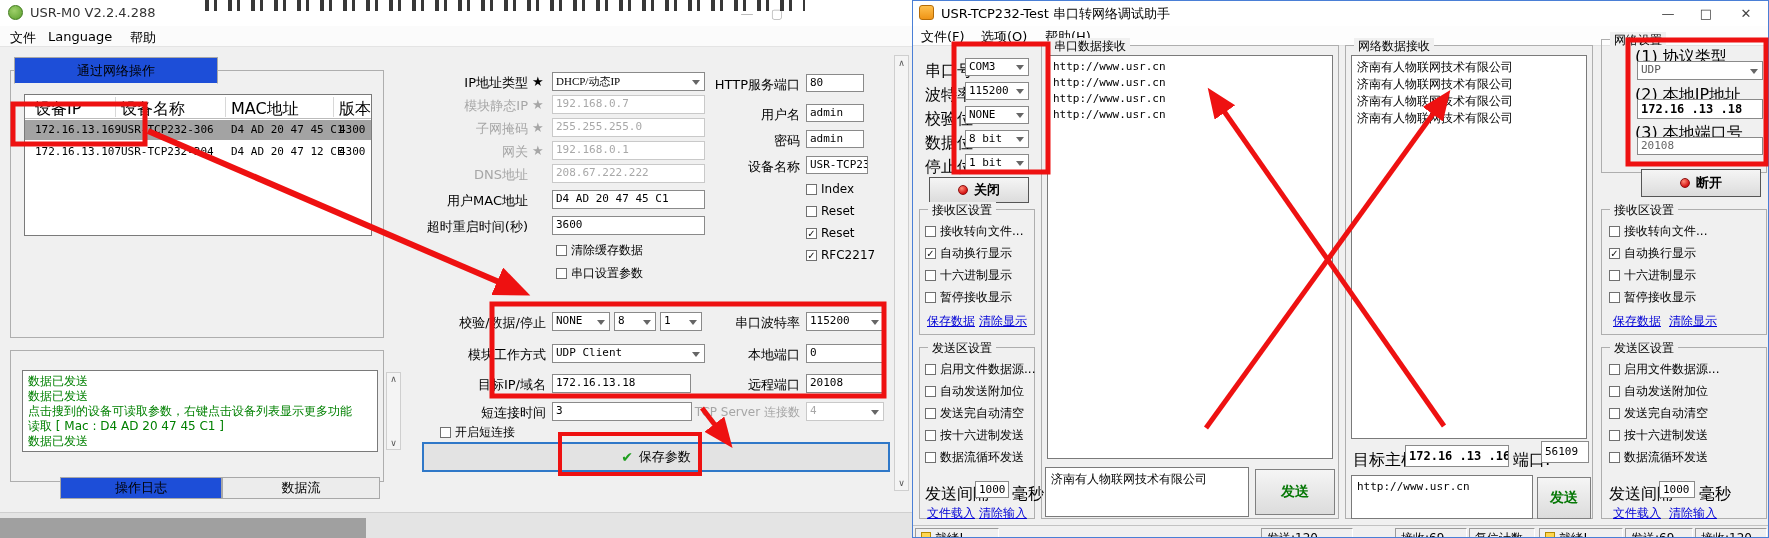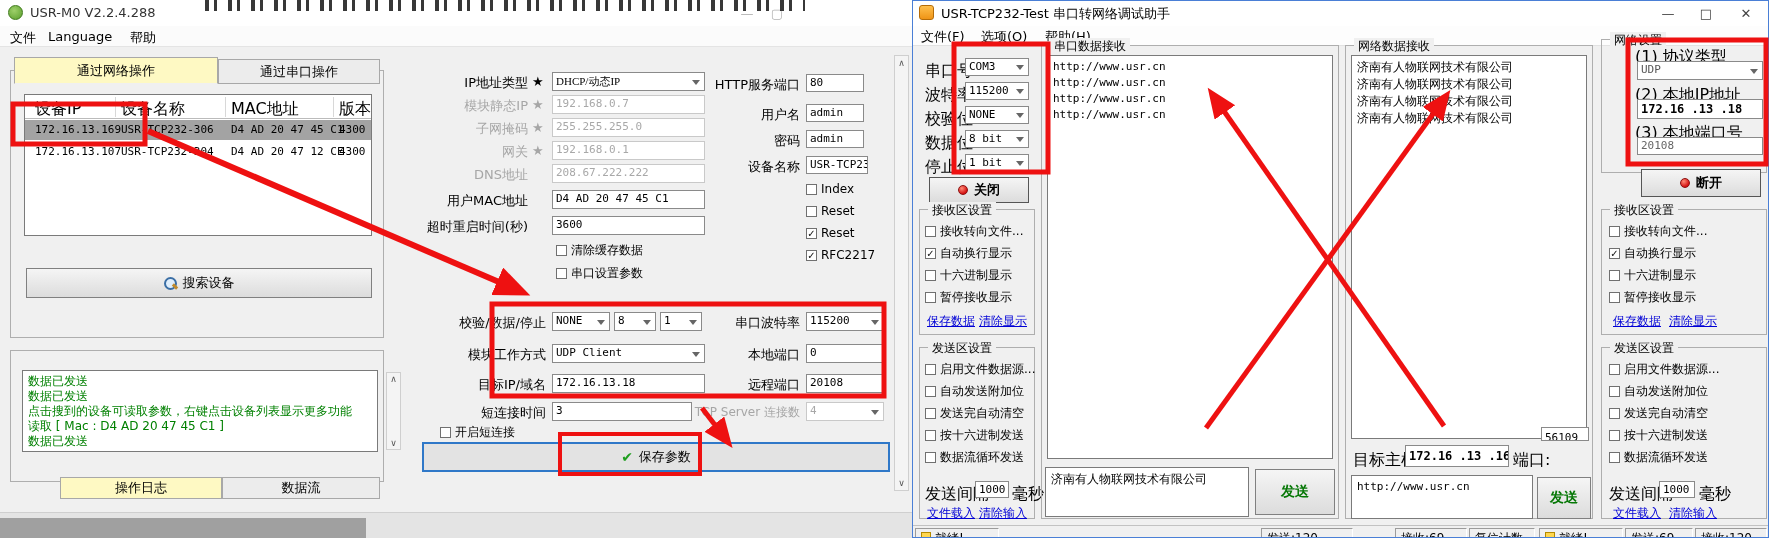--- a/index.html
+++ b/index.html
@@ -19,21 +19,21 @@
 .dd::after{content:"";position:absolute;right:4px;top:50%;margin-top:-2px;border:4px solid transparent;border-top:5px solid #666}
 .fld.fdis{color:#a8a8a8;border-color:#c9c9c9}
 .cb{position:absolute;display:flex;align-items:center;gap:4px;font-size:12px;white-space:nowrap}
 .cb i{width:11px;height:11px;background:#fff;border:1px solid #707070;font-style:normal;font-size:10px;line-height:9px;text-align:center;flex:none;color:#111}
 .cb.on i::before{content:"✓"}
 .lnk{position:absolute;color:#0000d6;text-decoration:underline;font-size:12px;white-space:nowrap;cursor:pointer}
 .btn{position:absolute;display:flex;align-items:center;justify-content:center;gap:6px;background:linear-gradient(#f5f5f5,#dcdcdc);border:1px solid #808080;font-size:13px;cursor:pointer}
 .led{width:10px;height:10px;border-radius:50%;background:radial-gradient(circle at 35% 30%,#ff8a76,#d41212 70%);border:1px solid #8c1010;flex:none}
 .sendtxt{color:#067806;font-weight:bold;font-size:14px}
 .tab{position:absolute;border:1px solid #a8a8a8;background:#ececec;font-size:13px;display:flex;align-items:center;justify-content:center;cursor:pointer}
-.tab.act{background:#fef9c3;z-index:2}
+.tab.act{background:#1d4ed8;z-index:2}
 .pane{position:absolute;background:#fff;border:1px solid #7a7a7a;font:11px "DejaVu Sans Mono",monospace;line-height:16px;padding:3px 5px;overflow:hidden}
 .pane div{white-space:nowrap}
 .scell{position:absolute;height:18px;border:1px solid;border-color:#9b9b9b #fff #fff #9b9b9b;font-size:12px;padding:1px 5px;display:flex;gap:4px;overflow:hidden;white-space:nowrap;background:#f0f0f0}
 .sico{width:10px;height:10px;background:#ffd64f;border:1px solid #b58a00;flex:none;margin-top:2px}
 .sbar{position:absolute;width:15px;background:#f4f4f4;border:1px solid #cfcfcf;color:#555;font-size:9px}
 .sbar span{position:absolute;left:0;width:100%;text-align:center}
 .mag{width:13px;height:13px;position:relative;flex:none}
 .mag::before{content:"";position:absolute;left:0;top:0;width:9px;height:9px;border:2px solid #3a6ea5;border-radius:50%;background:#dfeefc}
 .mag::after{content:"";position:absolute;left:8px;top:8px;width:6px;height:3px;background:#c08a2d;transform:rotate(45deg)}
 .wicon{position:absolute;border-radius:50%}
@@ -58,21 +58,20 @@
       <span class="wbtn" style="left:764px;top:3px;width:26px;height:20px;color:#b3b3b3">▢</span>
     </div>
     <div class="abs" style="left:0;top:26px;width:912px;height:21px;background:#fbfbfb;border-bottom:1px solid #e4e4e4">
       <span class="mnu" style="left:10px;top:3px">文件</span>
       <span class="mnu" style="left:48px;top:3px">Language</span>
       <span class="mnu" style="left:130px;top:3px">帮助</span>
     </div>
 
     <div class="g" style="left:10px;top:70px;width:374px;height:268px"></div>
     <div class="tab act" style="left:14px;top:57px;width:204px;height:27px;border-bottom-color:#f0f0f0">通过网络操作</div>
-    <div class="tab" style="left:218px;top:59px;width:162px;height:25px">通过串口操作</div>
 
     <div class="abs" style="left:24px;top:94px;width:348px;height:142px;background:#fff;border:1px solid #7a7a7a">
       <div class="abs" style="left:0;top:0;width:346px;height:24px;border-bottom:1px solid #bbb">
         <span class="lb lb12" style="left:10px;top:4px">设备IP</span>
         <span class="lb lb12" style="left:96px;top:4px">设备名称</span>
         <span class="lb lb12" style="left:206px;top:4px">MAC地址</span>
         <span class="lb lb12" style="left:314px;top:4px">版本</span>
         <span class="vline" style="left:90px;top:2px;width:1px;height:20px"></span>
         <span class="vline" style="left:200px;top:2px;width:1px;height:20px"></span>
         <span class="vline" style="left:308px;top:2px;width:1px;height:20px"></span>
@@ -84,24 +83,20 @@
         <span class="abs" style="left:314px">4300</span>
       </div>
       <div class="abs" style="left:0;top:47px;width:346px;height:20px;font:11px 'DejaVu Sans Mono',monospace;line-height:20px">
         <span class="abs" style="left:10px">172.16.13.107</span>
         <span class="abs" style="left:96px">USR-TCP232-304</span>
         <span class="abs" style="left:206px">D4 AD 20 47 12 CE</span>
         <span class="abs" style="left:314px">4300</span>
       </div>
     </div>
 
-    <div class="btn" style="left:26px;top:268px;width:346px;height:30px">
-      <span class="mag"></span>
-      <span>搜索设备</span>
-    </div>
 
     <div class="g" style="left:10px;top:350px;width:374px;height:132px"></div>
     <div class="pane" style="left:22px;top:370px;width:356px;height:82px;color:#008000;font:12px 'DejaVu Sans',sans-serif;line-height:15px">
       <div>数据已发送</div>
       <div>数据已发送</div>
       <div>点击搜到的设备可读取参数，右键点击设备列表显示更多功能</div>
       <div>读取 [ Mac : D4 AD 20 47 45 C1 ]</div>
       <div>数据已发送</div>
     </div>
     <div class="sbar" style="left:386px;top:372px;height:78px">
@@ -170,21 +165,21 @@
     <span class="fld dd" style="left:552px;top:312px;width:58px;height:19px">NONE</span>
     <span class="fld dd" style="left:614px;top:312px;width:42px;height:19px">8</span>
     <span class="fld dd" style="left:660px;top:312px;width:42px;height:19px">1</span>
     <span class="lb lbr" style="left:656px;top:314px;width:144px">串口波特率</span>
     <span class="fld dd" style="left:806px;top:312px;width:78px;height:19px">115200</span>
     <span class="lb lbr" style="left:354px;top:346px;width:192px">模块工作方式</span>
     <span class="fld dd" style="left:552px;top:344px;width:153px;height:19px">UDP Client</span>
     <span class="lb lbr" style="left:656px;top:346px;width:144px">本地端口</span>
     <span class="fld" style="left:806px;top:344px;width:78px;height:19px">0</span>
     <span class="lb lbr" style="left:354px;top:376px;width:192px">目标IP/域名</span>
-    <span class="fld" style="left:552px;top:374px;width:153px;height:19px">172.16.13.18</span>
+    <span class="fld" style="left:552px;top:374px;width:139px;height:19px">172.16.13.18</span>
     <span class="lb lbr" style="left:656px;top:376px;width:144px">远程端口</span>
     <span class="fld" style="left:806px;top:374px;width:78px;height:19px">20108</span>
     <span class="lb lbr" style="left:354px;top:404px;width:192px">短连接时间</span>
     <span class="fld" style="left:552px;top:402px;width:140px;height:19px">3</span>
     <span class="lb lbr dis" style="left:656px;top:404px;width:144px;font-size:12px">TCP Server 连接数</span>
     <span class="fld dd fdis" style="left:806px;top:402px;width:78px;height:19px">4</span>
     <span class="cb" style="left:440px;top:424px">
         <i></i>
         <span>开启短连接</span>
       </span>
@@ -299,21 +294,21 @@
     </div>
     <div class="pane" style="left:438px;top:54px;width:236px;height:384px;font:12px 'DejaVu Sans',sans-serif;line-height:17px">
       <div>济南有人物联网技术有限公司</div>
       <div>济南有人物联网技术有限公司</div>
       <div>济南有人物联网技术有限公司</div>
       <div>济南有人物联网技术有限公司</div>
     </div>
     <span class="lb lb12" style="left:440px;top:449px">目标主机:</span>
     <span class="fld bb" style="left:492px;top:444px;width:104px;height:22px;line-height:20px">172.16 .13 .169</span>
     <span class="lb lb12" style="left:600px;top:449px">端口:</span>
-    <span class="fld" style="left:628px;top:426px;width:48px;height:14px;line-height:20px">56109</span>
+    <span class="fld" style="left:628px;top:440px;width:48px;height:22px;line-height:20px">56109</span>
     <div class="pane" style="left:438px;top:474px;width:182px;height:44px">
         <div>http://www.usr.cn</div>
       </div>
     <div class="btn sendtxt" style="left:624px;top:476px;width:54px;height:42px">发送</div>
 
     <div class="g" style="left:688px;top:38px;width:166px;height:134px">
       <b>网络设置</b>
     </div>
     <span class="lb lb12" style="left:722px;top:46px">(1) 协议类型</span>
     <span class="fld dd" style="left:724px;top:60px;width:126px;height:19px;color:#555">UDP</span>

